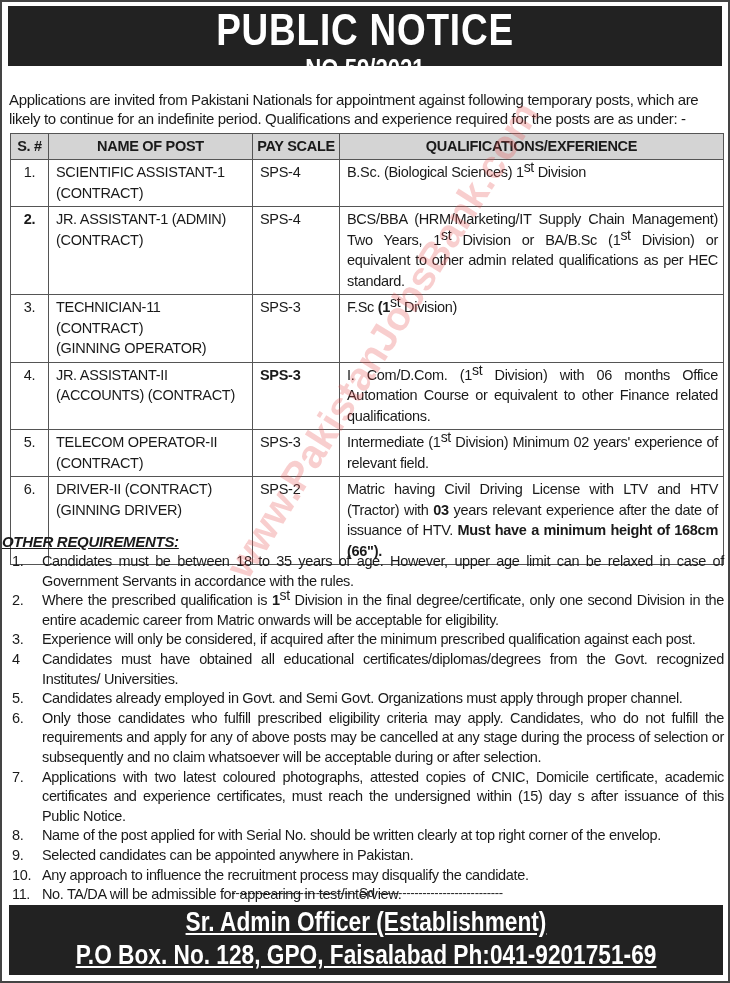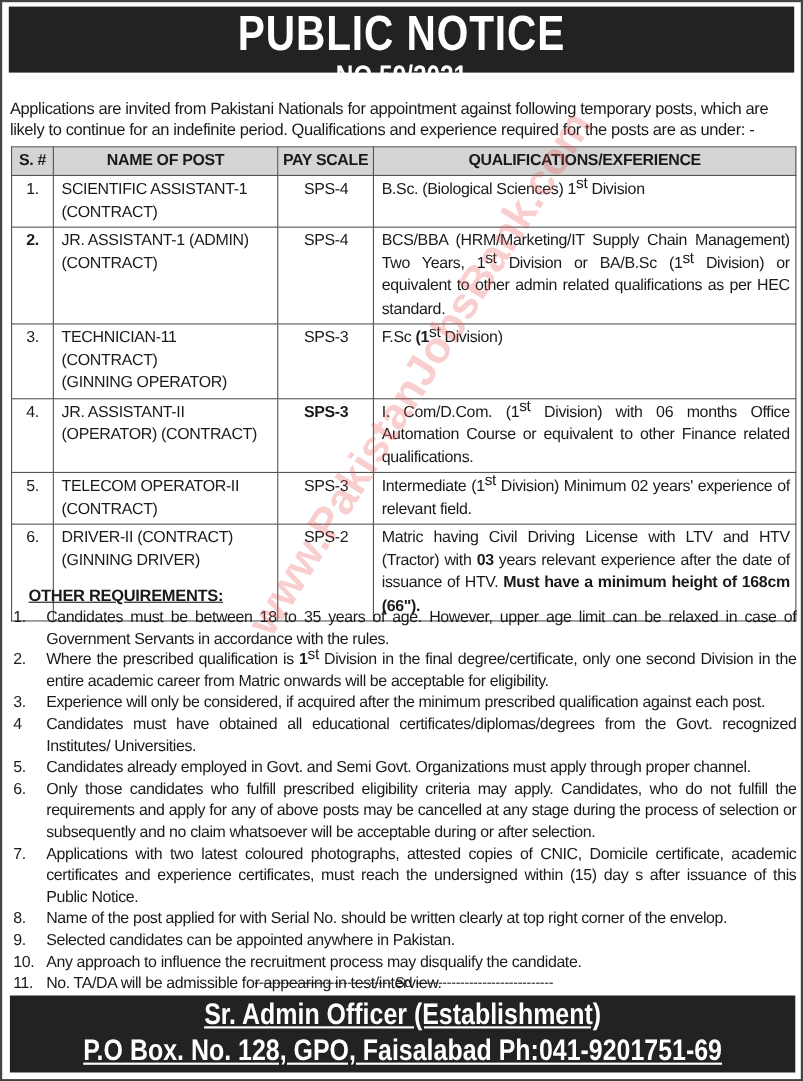--- a/index.html
+++ b/index.html
@@ -7,25 +7,25 @@
   .page { position:relative; width:726px; height:979px; border:2px solid #444; background:#fff; }
   .header { position:absolute; left:6px; top:4px; width:714px; height:60px; background:#222; color:#fff; text-align:center; }
   .header .title { font-family:"Liberation Sans", sans-serif; font-weight:bold; font-size:45px; line-height:48px; transform:scaleX(0.82); letter-spacing:1px; }
   .header .no { font-weight:bold; font-size:27px; line-height:30px; transform:scaleX(0.82); }
   .intro { position:absolute; left:7px; top:88px; width:715px; font-size:15px; line-height:19px; letter-spacing:-0.35px; }
   table.posts { position:absolute; left:8px; top:131px; width:714px; border-collapse:collapse; font-size:14.5px; letter-spacing:-0.3px; }
   table.posts th, table.posts td { border:1px solid #555; vertical-align:top; padding:2px 6px 3px 7px; line-height:20.5px; }
   table.posts th { background:#d4d4d4; font-weight:bold; text-align:center; padding:1px 4px; line-height:23px; font-size:14.5px; }
   table.posts td.sn { text-align:center; width:29px; padding-left:4px; padding-right:4px; }
   table.posts td.name { width:190px; }
-  table.posts td.pay { width:73px; text-align:center; }
+  table.posts td.pay { width:73px; }
   table.posts td.qual { text-align:justify; padding-right:5px; }
   .b { font-weight:bold; }
   sup { font-size:14px; line-height:0; vertical-align:5px; }
-  .req-title { position:absolute; left:24px; top:531px; font-weight:bold; font-size:15px; text-decoration:underline; letter-spacing:-0.3px; }
+  .req-title { position:absolute; left:0; top:531px; font-weight:bold; font-size:15px; text-decoration:underline; letter-spacing:-0.3px;font-style:italic; }
   ol.req { position:absolute; left:10px; top:550px; width:712px; margin:0; padding:0; list-style:none; font-size:14.5px; line-height:19.6px; letter-spacing:-0.35px; }
   ol.req li { display:flex; }
   ol.req li .num { width:30px; flex:none; }
   ol.req li .txt { flex:1; text-align:justify; }
   .sd { position:absolute; left:0; top:883px; width:730px; text-align:center; font-size:13px; letter-spacing:-0.3px; }
   .footer { position:absolute; left:7px; top:903px; width:714px; height:70px; background:#222; color:#fff; text-align:center;text-decoration:underline; }
   .footer .off { font-weight:bold; font-size:27px; line-height:34px; transform:scaleX(0.84); }
   .footer .addr { font-weight:bold; font-size:27px; line-height:32px; transform:scaleX(0.84); }
   .wm { position:absolute; left:215px; top:560px; font-size:40px; font-weight:bold; color:rgba(230,80,80,0.28); transform:rotate(-58deg); transform-origin:left top; white-space:nowrap; pointer-events:none; }
 </style>
@@ -64,21 +64,21 @@
         <td class="qual"><span>BCS/BBA (HRM/Marketing/IT Supply Chain Management) Two Years, 1</span><sup>st</sup><span> Division or BA/B.Sc (1</span><sup>st</sup><span> Division) or equivalent to other admin related qualifications as per HEC standard.</span></td>
       </tr>
       <tr>
         <td class="sn">3.</td>
         <td class="name"><span>TECHNICIAN-11 (CONTRACT)</span><br><span>(GINNING OPERATOR)</span></td>
         <td class="pay">SPS-3</td>
         <td class="qual"><span>F.Sc </span><span class="b">(1</span><sup>st</sup><span> Division)</span></td>
       </tr>
       <tr>
         <td class="sn">4.</td>
-        <td class="name"><span>JR. ASSISTANT-II</span><br><span>(OPERATOR) (CONTRACT)</span></td>
+        <td class="name"><span>JR. ASSISTANT-II</span><br><span>(ACCOUNTS) (CONTRACT)</span></td>
         <td class="pay b">SPS-3</td>
         <td class="qual"><span>I. Com/D.Com. (1</span><sup>st</sup><span> Division) with 06 months Office Automation Course or equivalent to other Finance related qualifications.</span></td>
       </tr>
       <tr>
         <td class="sn">5.</td>
         <td class="name"><span>TELECOM OPERATOR-II</span><br><span>(CONTRACT)</span></td>
         <td class="pay">SPS-3</td>
         <td class="qual"><span>Intermediate (1</span><sup>st</sup><span> Division) Minimum 02 years' experience of relevant field.</span></td>
       </tr>
       <tr>

